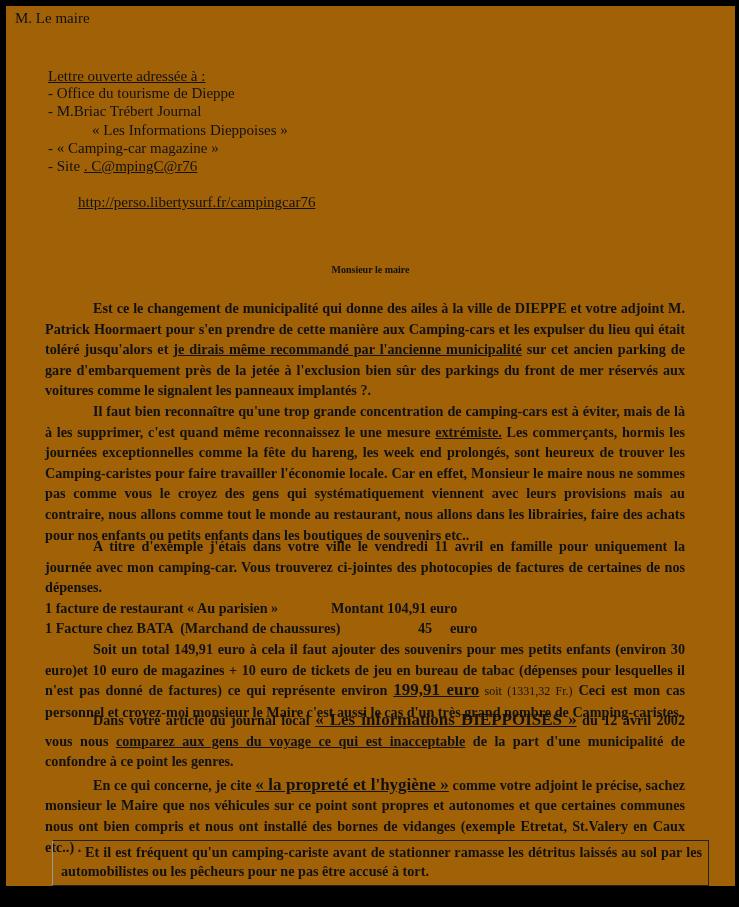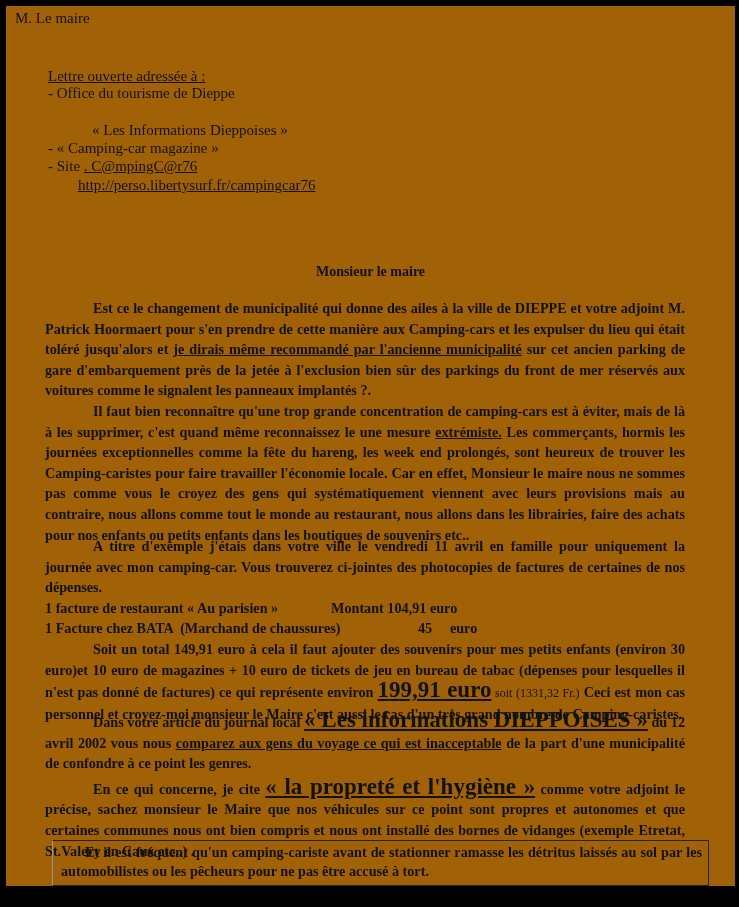--- a/index.html
+++ b/index.html
@@ -1,43 +1,44 @@
 <!DOCTYPE html>
 <html><head>
 <meta charset="utf-8">
 <style>
   html, body { margin:0; padding:0; }
   body { width:739px; height:907px; background:#000; position:relative; overflow:hidden; font-family:"Liberation Serif", serif; color:#111; }
   .page { position:absolute; left:6px; top:6px; width:721px; height:880px; background:#a16207;padding-left:8px; }
   .hdr { position:absolute; font-size:15px; line-height:20px; white-space:nowrap; }
   .u { text-decoration:underline; }
   .b { font-weight:normal; }
-  .salutation { position:absolute; left:0; width:100%; top:258px; text-align:center; font-weight:bold; font-size:14px; }
+  .salutation { position:absolute; left:0; width:100%; top:258px; text-align:center; font-weight:bold; font-size:10px; }
   .body { position:absolute; left:45px; width:640px; font-weight:bold; font-size:14.2px; line-height:20.6px; text-align:justify; }
   .body p { margin:0; }
   .ind { text-indent:48px; }
-  .big { font-size:23px; }
+  .big { font-size:17px; }
   .small { font-size:12px; font-weight:normal;margin-top:8px; }
   .boxed { position:absolute; left:34px; top:834px; width:655px; height:44px; border:1px solid #222; border-left:1px solid #999;margin-left:12px; }
   .boxed p { margin:0; font-weight:bold; font-size:14.2px; line-height:19px; padding:2px 6px 0 8px; text-align:justify; }
   .row { display:flex; }
 </style>
 </head>
 <body>
 
 <div class="page">
   <div class="hdr" style="left:9px;top:2px;">M. Le maire</div>
   <div class="hdr u" style="left:42px;top:60px;">Lettre ouverte adressée à :</div>
   <div class="hdr" style="left:42px;top:77px;">- Office du tourisme de Dieppe</div>
+  <div class="hdr" style="left:42px;top:95px;">- M.Briac Trébert Journal</div>
   <div class="hdr" style="left:86px;top:114px;">« Les Informations Dieppoises »</div>
   <div class="hdr" style="left:42px;top:132px;">- « Camping-car magazine »</div>
   <div class="hdr" style="left:42px;top:150px;">
     <span>- Site </span><span class="u b">. C@mpingC@r76</span>
   </div>
-  <div class="hdr u b" style="left:72px;top:169px;text-align:right;">http://perso.libertysurf.fr/campingcar76</div>
+  <div class="hdr u b" style="left:72px;top:186px;text-align:right;">http://perso.libertysurf.fr/campingcar76</div>
 
   <div class="salutation">Monsieur le maire</div>
 
   <div class="body" style="top:292px;left:39px;">
     <p class="ind"><span>Est ce le changement de municipalité qui donne des ailes à la ville de DIEPPE et votre adjoint M. Patrick Hoormaert pour s'en prendre de cette manière aux Camping-cars et les expulser du lieu qui était toléré jusqu'alors et </span><span class="u">je dirais même recommandé par l'ancienne municipalité</span><span> sur cet ancien parking de gare d'embarquement près de la jetée à l'exclusion bien sûr des parkings du front de mer réservés aux voitures comme le signalent les panneaux implantés ?.</span></p>
     <p class="ind"><span>Il faut bien reconnaître qu'une trop grande concentration de camping-cars est à éviter, mais de là à les supprimer, c'est quand même reconnaissez le une mesure </span><span class="u">extrémiste.</span><span> Les commerçants, hormis les journées exceptionnelles comme la fête du hareng, les week end prolongés, sont heureux de trouver les Camping-caristes pour faire travailler l'économie locale. Car en effet, Monsieur le maire nous ne sommes pas comme vous le croyez des gens qui systématiquement viennent avec leurs provisions mais au contraire, nous allons comme tout le monde au restaurant, nous allons dans les librairies, faire des achats pour nos enfants ou petits enfants dans les boutiques de souvenirs etc..</span></p>
   </div>
 
   <div class="body" style="top:530px;left:39px;">
     <p class="ind">A titre d'exemple j'étais dans votre ville le vendredi 11 avril en famille pour uniquement la journée avec mon camping-car. Vous trouverez ci-jointes des photocopies de factures de certaines de nos dépenses.</p>

